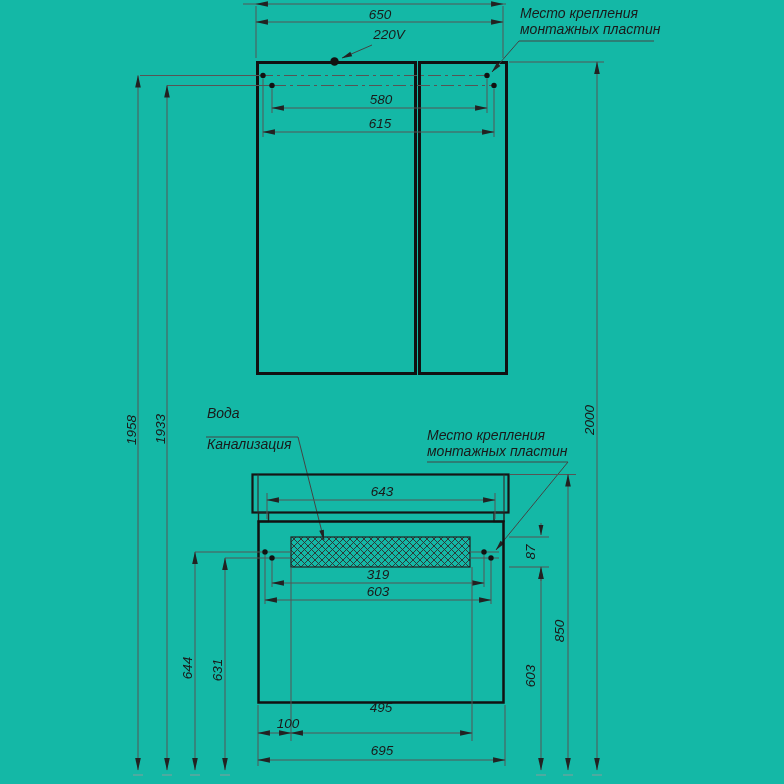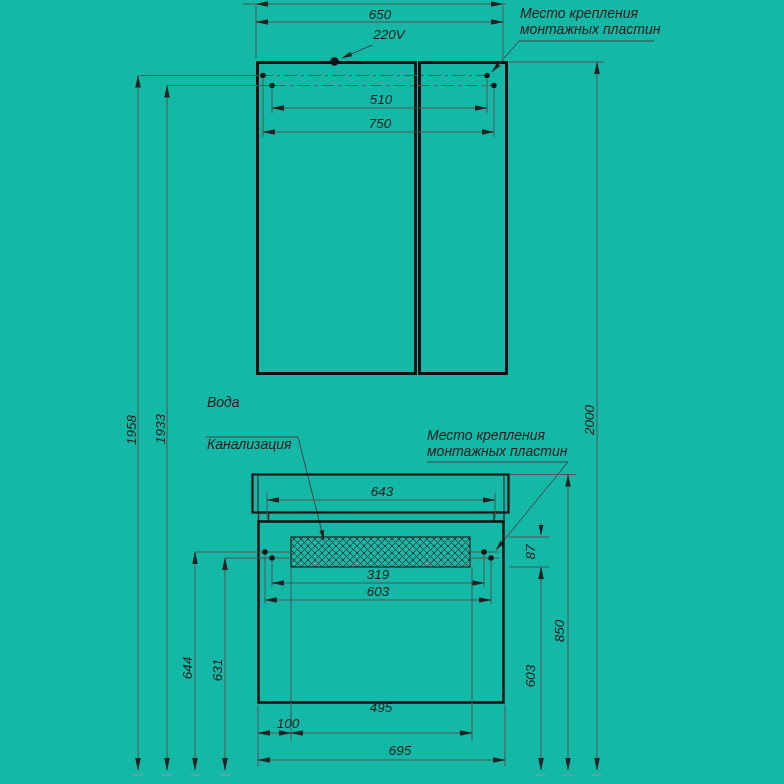--- a/index.html
+++ b/index.html
@@ -154,36 +154,36 @@
     <line x1="536" y1="775" x2="546" y2="775"></line>
     <line x1="563" y1="775" x2="573" y2="775"></line>
     <line x1="592" y1="775" x2="602" y2="775"></line>
   </g>
 </svg>
 
 <span class="t dimh" style="left:380px;top:7px">650</span>
 <span class="t dimh" style="left:389px;top:27px">220V</span>
 <span class="t lab" style="left:520px;top:5px">Место крепления</span>
 <span class="t lab" style="left:520px;top:21px">монтажных пластин</span>
-<span class="t dimh" style="left:381px;top:92px">510</span>
-<span class="t dimh" style="left:380px;top:116px">750</span>
+<span class="t dimh" style="left:381px;top:92px">580</span>
+<span class="t dimh" style="left:380px;top:116px">615</span>
 <span class="t dimv" style="left:131px;top:430px">1958</span>
 <span class="t dimv" style="left:160px;top:429px">1933</span>
 <span class="t dimv" style="left:589px;top:420px">2000</span>
 
-<span class="t lab" style="left:207px;top:394px">Вода</span>
+<span class="t lab" style="left:207px;top:405px">Вода</span>
 <span class="t lab" style="left:207px;top:436px">Канализация</span>
 <span class="t lab" style="left:427px;top:427px">Место крепления</span>
 <span class="t lab" style="left:427px;top:443px">монтажных пластин</span>
 
 <span class="t dimh" style="left:382px;top:484px">643</span>
 <span class="t dimv" style="left:530px;top:552px">87</span>
 <span class="t dimh" style="left:378px;top:567px">319</span>
 <span class="t dimh" style="left:378px;top:584px">603</span>
 <span class="t dimv" style="left:187px;top:668px">644</span>
 <span class="t dimv" style="left:217px;top:670px">631</span>
 <span class="t dimv" style="left:559px;top:631px">850</span>
 <span class="t dimv" style="left:530px;top:676px">603</span>
 <span class="t dimh" style="left:288px;top:716px">100</span>
 <span class="t dimh" style="left:381px;top:700px">495</span>
-<span class="t dimh" style="left:400px;top:743px">695</span>
+<span class="t dimh" style="left:382px;top:743px">695</span>
 
 </div>
 
 </body></html>

